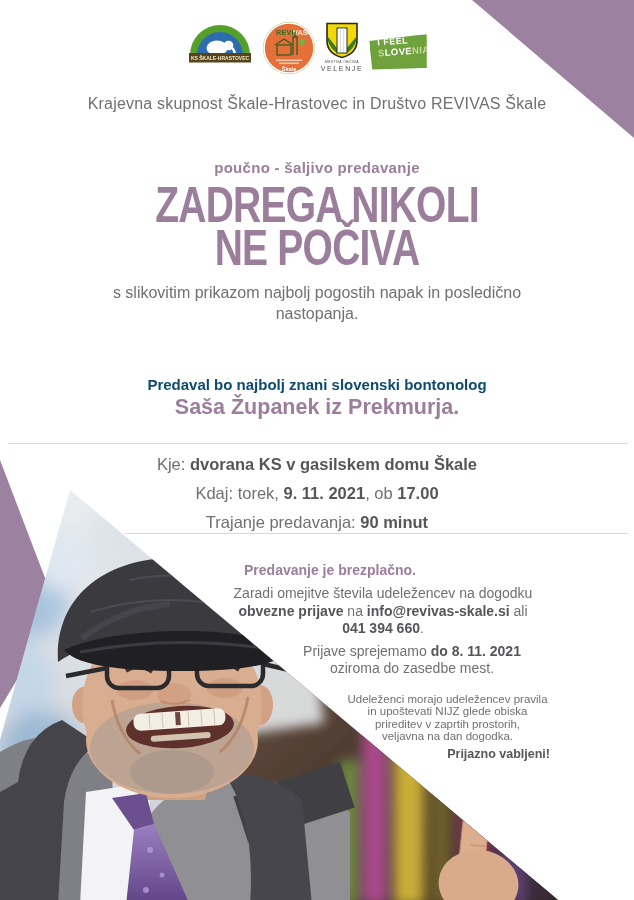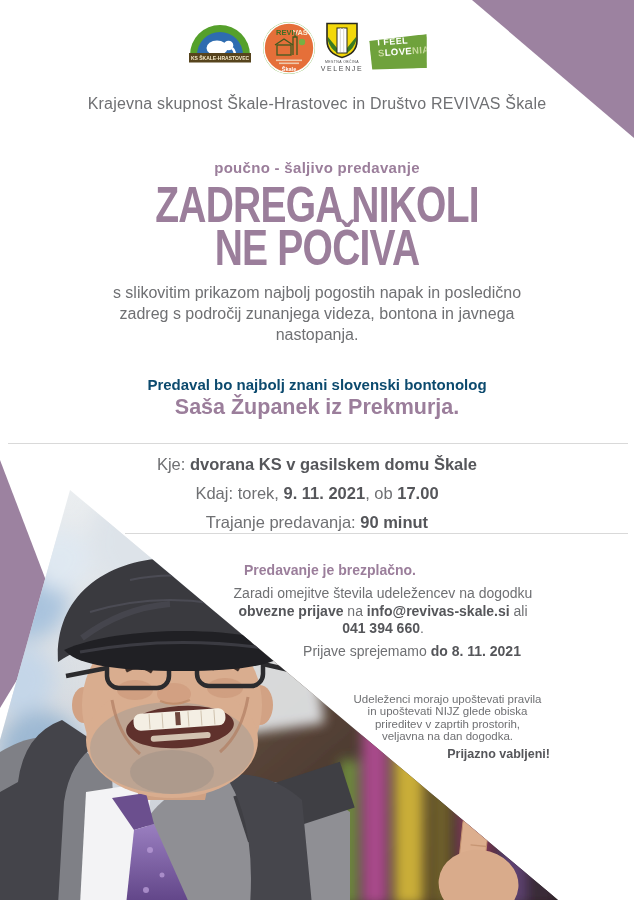--- a/index.html
+++ b/index.html
@@ -111,21 +111,20 @@
   <div class="abs ctr org">Krajevna skupnost Škale-Hrastovec in Društvo REVIVAS Škale</div>
 
   <div class="abs ctr kicker">poučno - šaljivo predavanje</div>
   <div class="abs ctr title">
     <div>ZADREGA NIKOLI</div>
     <div>NE POČIVA</div>
   </div>
 
   <div class="abs ctr desc">
     <div>s slikovitim prikazom najbolj pogostih napak in posledično</div>
-    <div>zadreg s področij zunanjega videza, bontona in javnega</div>
     <div>nastopanja.</div>
   </div>
 
   <div class="abs ctr sp-intro">Predaval bo najbolj znani slovenski bontonolog</div>
   <div class="abs ctr sp-name">Saša Županek iz Prekmurja.</div>
 
   <div class="abs hr1"></div>
   <div class="abs ctr details">
     <div><span>Kje: </span><b>dvorana KS v gasilskem domu Škale</b></div>
     <div><span>Kdaj: torek, </span><b>9. 11. 2021</b><span>, ob </span><b>17.00</b></div>
@@ -246,24 +245,25 @@
   <div class="abs free">Predavanje je brezplačno.</div>
 
   <div class="abs reg">
     <div>Zaradi omejitve števila udeležencev na dogodku</div>
     <div><b>obvezne prijave</b><span> na </span><b>info@revivas-skale.si</b><span> ali</span></div>
     <div><b>041 394 660</b><span>.</span></div>
   </div>
 
   <div class="abs dead">
     <div><span>Prijave sprejemamo </span><b>do 8. 11. 2021</b></div>
+    <div>oziroma do zasedbe mest.</div>
   </div>
 
   <div class="abs rules">
-    <div>Udeleženci morajo upoštevati pravila</div>
+    <div>Udeleženci morajo udeležencev pravila</div>
     <div>in upoštevati NIJZ glede obiska</div>
     <div>prireditev v zaprtih prostorih,</div>
     <div>veljavna na dan dogodka.</div>
   </div>
 
   <div class="abs closing">Prijazno vabljeni!</div>
 
 </div>
 
 </body></html>

